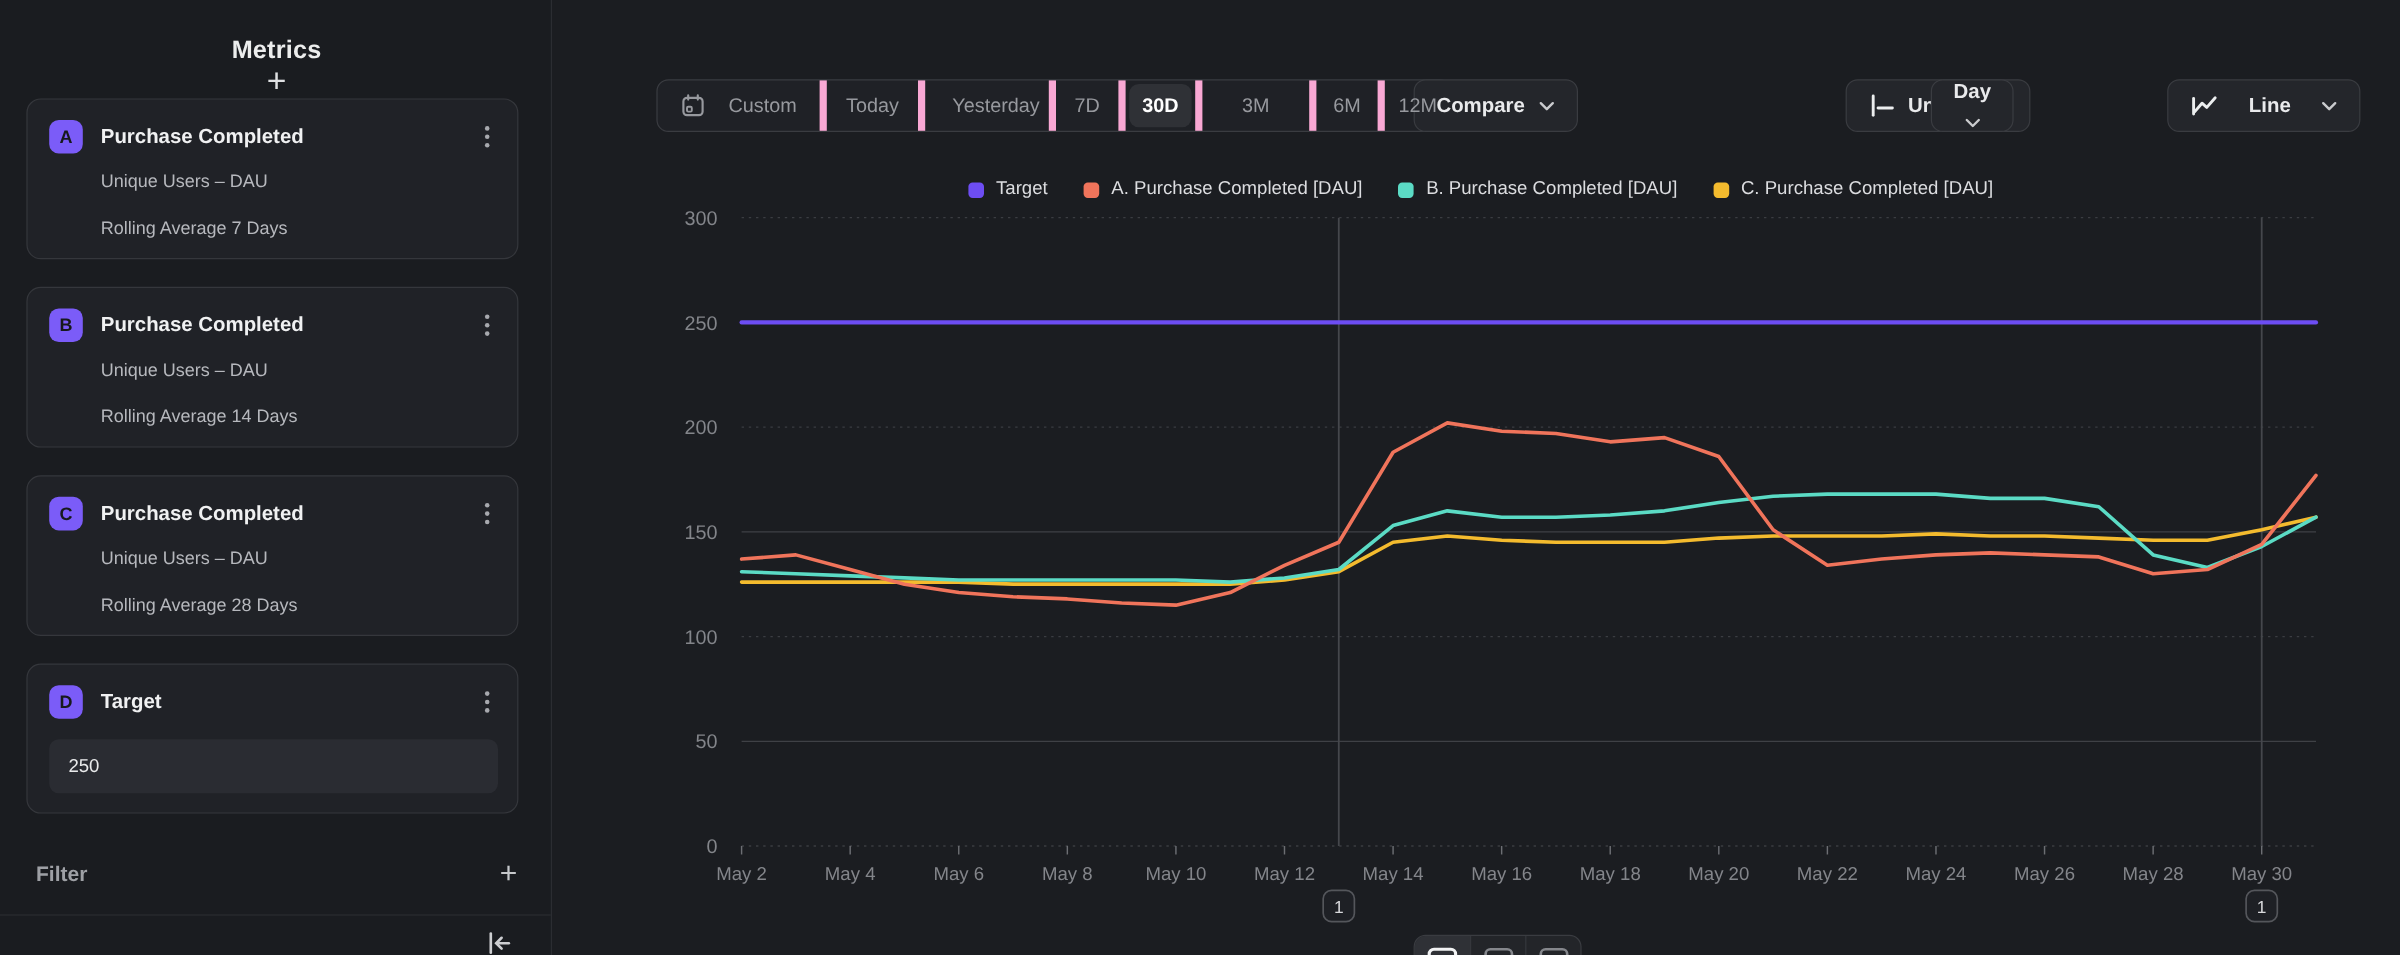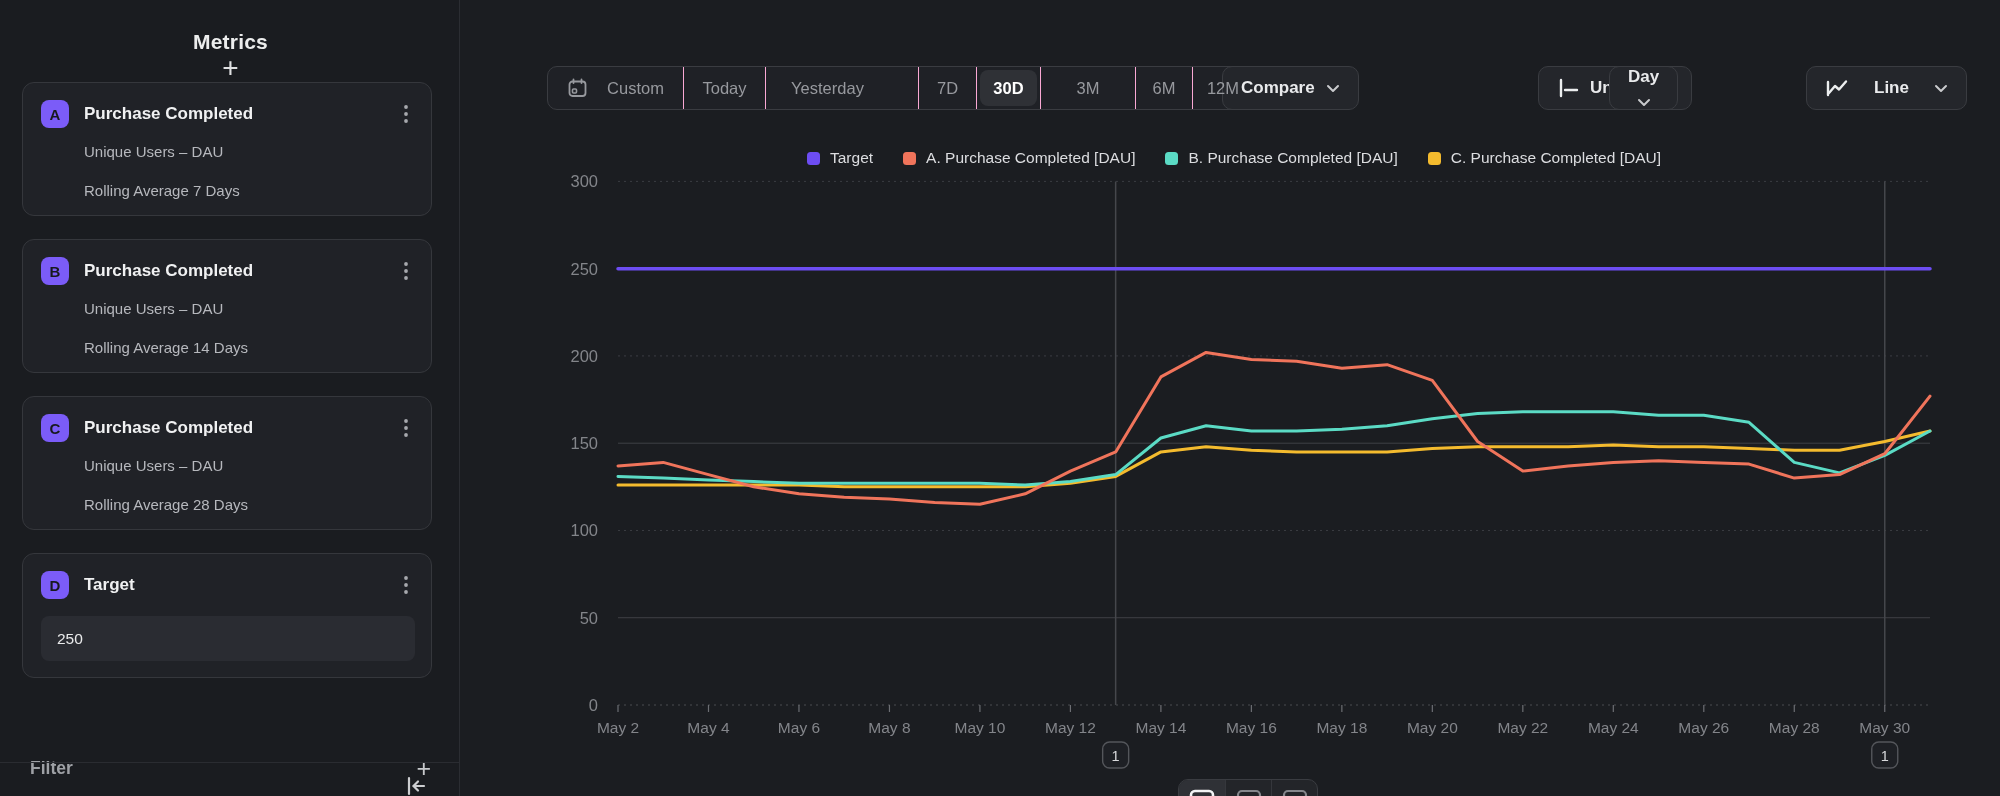--- a/index.html
+++ b/index.html
@@ -20,31 +20,31 @@
   .badge{width:28px;height:28px;border-radius:8px;background:#7b5cf8;color:#17191d;
          font-size:15px;font-weight:700;display:flex;align-items:center;justify-content:center;flex:0 0 28px;}
   .card-title{font-size:17px;font-weight:700;color:#f0f1f2;margin-left:15px;}
   .kebab{margin-left:auto;background:none;border:none;padding:2px 4px;cursor:pointer;line-height:0;}
   .card-row{margin:14px 0 0 43px;font-size:15px;color:#b6b8bd;line-height:17px;}
   .card-row + .card-row{margin-top:22px;}
   .target-input{box-sizing:border-box;display:block;margin:16px 0 0 0;width:374px;height:45px;
         background:#2a2c32;border:none;border-radius:8px;color:#e9eaeb;font-size:15.5px;
         padding:0 16px;font-family:inherit;outline:none;}
   .filter-row{position:absolute;left:30px;right:28px;top:712px;height:32px;display:flex;
-              align-items:center;justify-content:space-between;margin-top:40px;}
+              align-items:center;justify-content:space-between;}
   .filter-label{font-size:17.5px;font-weight:700;color:#9ea0a5;}
   .sb-divider{position:absolute;left:0;right:0;top:762px;height:1px;background:#2a2c31;}
   .collapse-btn{position:absolute;left:398px;top:770px;width:34px;height:34px;background:none;
                 border:none;padding:0;cursor:pointer;color:#cdced1;}
   
   .range-group{position:absolute;left:547px;top:66px;height:44px;display:flex;
                border:1px solid #3a3c41;border-radius:10px;background:#1f2126;box-sizing:border-box;}
   .range-seg{display:flex;align-items:center;justify-content:center;gap:19px;font-size:16.5px;
              color:#97999e;box-sizing:border-box;cursor:pointer;position:relative;}
-  .range-seg + .range-seg{border-left:1px solid #f9a8d4;}
+  .range-seg + .range-seg{border-left:6px solid #f9a8d4;}
   .range-seg.selected{color:#ffffff;font-weight:700;}
   .range-seg.selected::before{content:"";position:absolute;inset:3px;background:#2f3136;border-radius:8px;z-index:0;}
   .range-seg span{position:relative;z-index:1;}
   .range-seg svg{position:relative;z-index:1;}
   .tool-btn{position:absolute;top:66px;height:44px;display:flex;align-items:center;gap:11px;
             padding:0 18px;background:#24262b;border:1px solid #3a3c41;border-radius:10px;
             color:#e9eaec;font-size:17px;font-weight:700;font-family:inherit;cursor:pointer;box-sizing:border-box;}
   
   .legend{position:absolute;left:618px;width:1312px;top:148px;height:20px;display:flex;
           justify-content:center;align-items:center;gap:30px;transform:translateX(-40px);}
@@ -149,38 +149,38 @@
             <rect x="5.5" y="11" width="4" height="4" rx="1" stroke="#97999e" stroke-width="1.6" fill="none"></rect>
           </svg>
           <span>Custom</span>
         </div>
         <div class="range-seg" style="width: 82px;">
           <span>Today</span>
         </div>
         <div class="range-seg" style="width: 109px; padding-left: 15px;">
           <span>Yesterday</span>
         </div>
-        <div class="range-seg" style="width: 58px; margin-left: 44px;">
+        <div class="range-seg" style="width: 58px;">
           <span>7D</span>
         </div>
         <div class="range-seg selected" style="width: 64px;">
           <span>30D</span>
         </div>
         <div class="range-seg" style="width: 95px;">
           <span>3M</span>
         </div>
         <div class="range-seg" style="width: 57px;">
           <span>6M</span>
         </div>
         <div class="range-seg" style="width: 61px;">
           <span>12M</span>
         </div>
       </div>
 
-    <button class="tool-btn" style="left:1222px;">
+    <button class="tool-btn" style="left:1178px;">
       <span>Compare</span>
       <svg width="14" height="9" viewBox="0 0 14 9">
           <path d="M2 2 L7 7 L12 2" stroke="#c9cacd" stroke-width="2" fill="none" stroke-linecap="round" stroke-linejoin="round"></path>
         </svg>
     </button>
 
     <button class="tool-btn" style="left:1538px;">
       <svg width="22" height="20" viewBox="0 0 22 20">
         <g stroke="#eceeef" stroke-width="2.4" fill="none" stroke-linecap="round">
             <path d="M4 2 V 18"></path>

